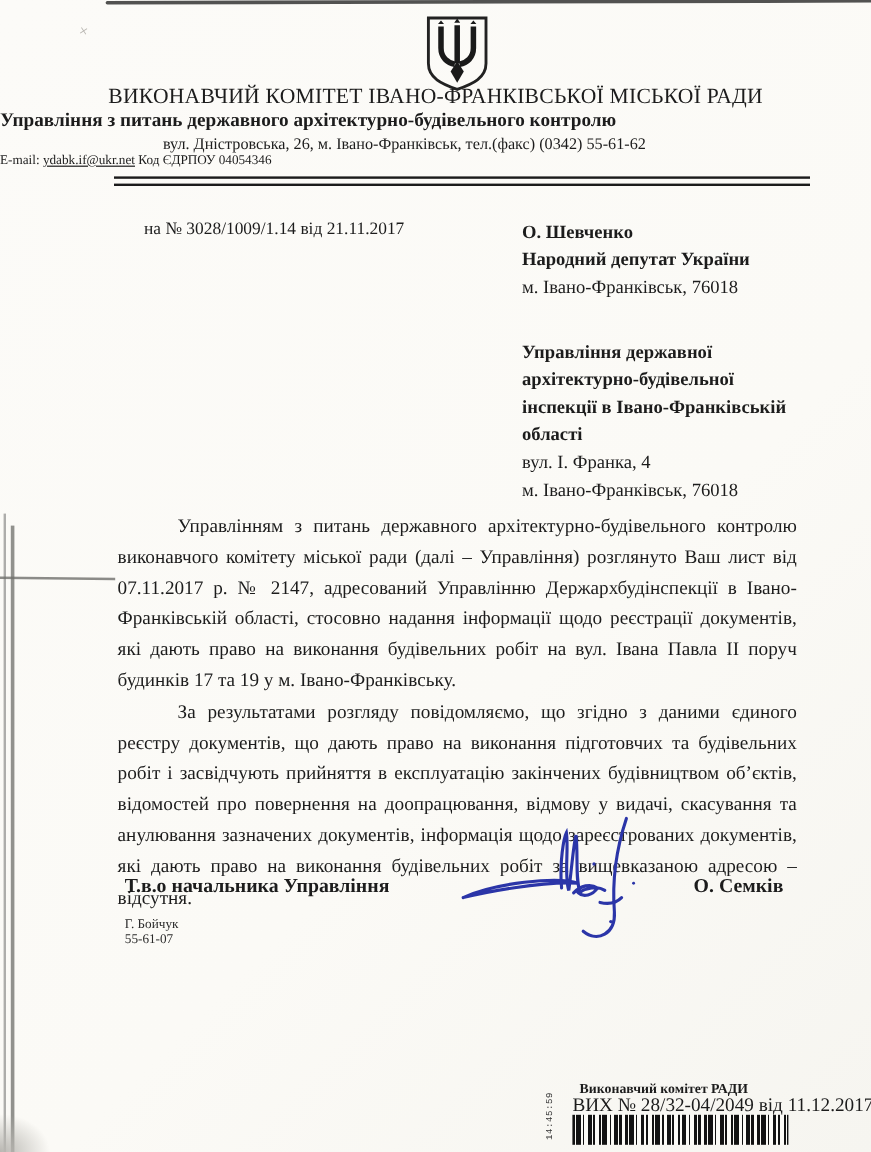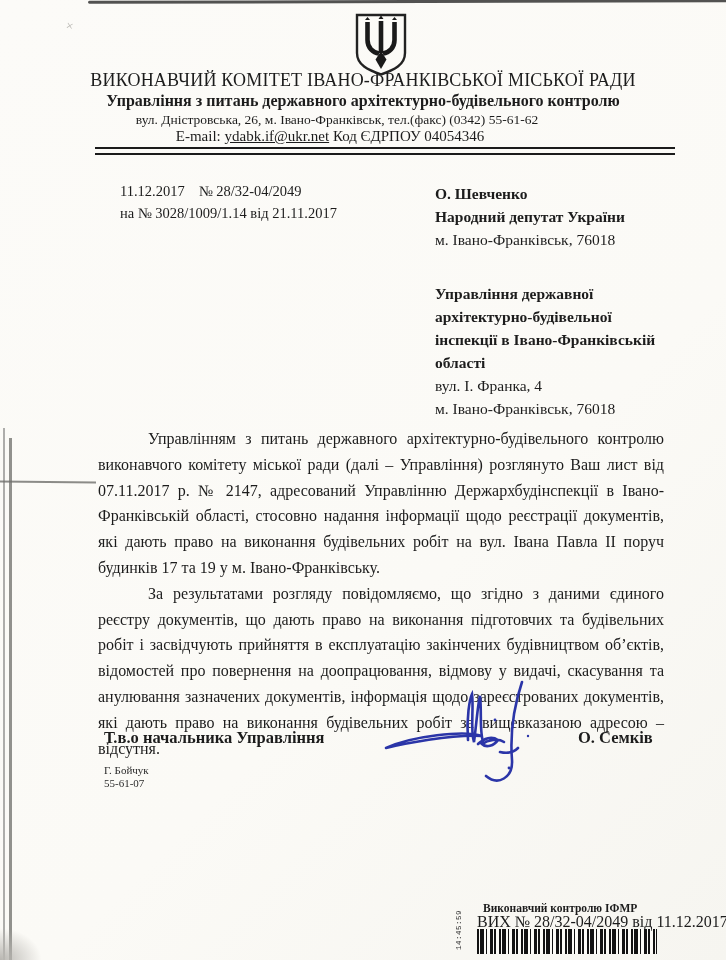--- a/index.html
+++ b/index.html
@@ -24,24 +24,24 @@
   .left-edge-line-2 { left: 9px; top: 438px; width: 3px; height: 522px; background: #6d6d6a; opacity: .75; }
   .left-horiz-line { left: 0; top: 481px; width: 96px; height: 2px; background: #6f6f6c; transform: rotate(0.6deg); opacity: .8; }
   .bottom-smudge { left: 0; top: 928px; width: 42px; height: 32px;
     background: radial-gradient(ellipse at 0% 100%, #b9b7b2 0%, rgba(185,183,178,0) 70%); }
   .pencil-mark { left: 66px; top: 18px; font-size: 13px; color: #b9b7b2; transform: rotate(12deg); }
 
   
   .emblem { position: absolute; left: 353px; top: 13px; width: 56px; height: 64px; }
   .org-name { position: absolute; left: 0; top: 70px; width: 726px; text-align: center;
     font-weight: normal; font-size: 18px; letter-spacing: .2px; }
-  .department { position: absolute; left: 0; top: 92px; width: 726px; text-align: center;
+  .department { position: absolute; left: 0; top: 92px; width: 726px; text-align: left;
     font-weight: bold; font-size: 16px; }
   .address-line { position: absolute; left: 0; top: 112px; width: 674px; text-align: center; font-size: 13.5px; }
-  .email-line { position: absolute; left: 0; top: 128px; width: 660px; text-align: center; font-size: 15px; }
+  .email-line { position: absolute; left: 0; top: 128px; width: 660px; font-size: 11px; }
   .email-line .email { text-decoration: underline; }
   .head-rule { position: absolute; left: 95px; top: 147px; width: 580px; height: 4px;
     border-top: 2.5px solid #1b1b1b; border-bottom: 2px solid #1b1b1b; }
 
   
   .ref-block { position: absolute; left: 120px; top: 180px; font-size: 14.5px; line-height: 22px; white-space: nowrap; }
   .ref-block .num { margin-left: 14px; }
 
   
   .recipient { position: absolute; left: 435px; width: 240px; font-size: 15.5px; line-height: 23px; }
@@ -103,23 +103,20 @@
   <div class="department">Управління з питань державного архітектурно-будівельного контролю</div>
   <div class="address-line">вул. Дністровська, 26, м. Івано-Франківськ, тел.(факс) (0342) 55-61-62</div>
   <div class="email-line">
     <span>E-mail:</span>
     <span class="email">ydabk.if@ukr.net</span>
     <span>Код ЄДРПОУ 04054346</span>
   </div>
   <div class="head-rule"></div>
 
   <div class="ref-block">
-    <div>
-      <span>11.12.2017</span><span class="num">№ 28/32-04/2049</span>
-    </div>
     <div>на № 3028/1009/1.14  від  21.11.2017</div>
   </div>
 
   <div class="recipient recipient-1">
     <div class="bold">О. Шевченко</div>
     <div class="bold">Народний депутат України</div>
     <div>м. Івано-Франківськ, 76018</div>
   </div>
 
   <div class="recipient recipient-2">
@@ -150,19 +147,19 @@
           <circle cx="146" cy="58" r="1.2"></circle>
       </g>
     </svg>
   </div>
   <div class="executor">
     <div>Г. Бойчук</div>
     <div>55-61-07</div>
   </div>
 
   <div class="stamp">
-    <div class="stamp-org">Виконавчий контролю ІФМР</div>
+    <div class="stamp-org">Виконавчий комітет РАДИ</div>
     <div class="stamp-reg">ВИХ № 28/32-04/2049 від 11.12.2017</div>
     <div class="stamp-barcode"></div>
     <div class="stamp-time">14:45:59</div>
   </div>
 
 </div>
 
 </body></html>

